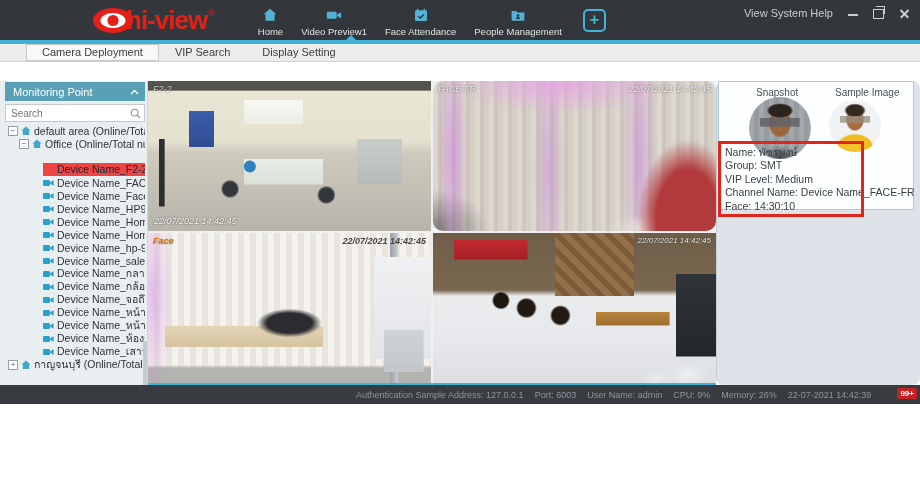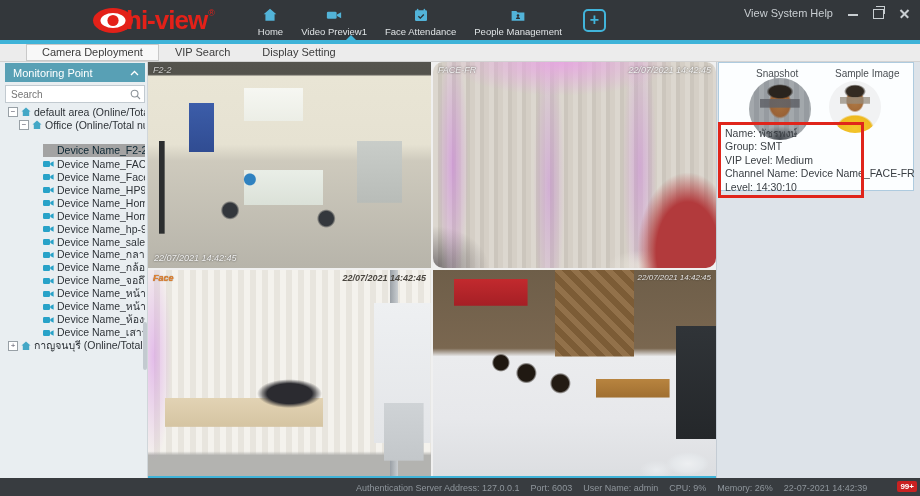--- a/index.html
+++ b/index.html
@@ -31,35 +31,35 @@
   
   .accent{height:4px;background:#3fb3d8;position:relative;}
   .caret{position:absolute;left:346px;top:-5px;width:0;height:0;border-left:5px solid transparent;border-right:5px solid transparent;border-bottom:5px solid #3fb3d8;}
 
   
   .tabbar{height:17px;background:#ececec;display:flex;align-items:stretch;padding-left:26px;border-bottom:1px solid #d2d2d2;}
   .tab{font-size:11px;color:#3c3c3c;padding:2px 16px 0;cursor:pointer;white-space:nowrap;}
   .tab.active{background:#f8f8f8;box-shadow:inset 0 0 0 1px #c9c9c9;}
 
   
-  .content{display:flex;height:416px;}
+  .content{display:flex;height:304px;margin-top:19px;}
 
   
   .sidebar{width:148px;box-sizing:border-box;background:#e9eef1;padding:1px 2px 0 5px;display:flex;flex-direction:column;border-right:1px solid #d0d6da;position:relative;}
   .side-header{height:19px;background:#58a0b5;color:#fff;font-size:11px;display:flex;align-items:center;justify-content:space-between;padding:0 6px 0 8px;cursor:pointer;flex:none;}
   .side-search{height:16px;margin-top:3px;background:#fff;border:1px solid #c2cad0;display:flex;align-items:center;padding:0 3px;flex:none;}
   .side-search input{flex:1;border:none;outline:none;font-size:10px;color:#555;background:transparent;font-family:inherit;min-width:0;}
   .tree{flex:1;margin-top:2px;overflow:hidden;}
   .tree-row{height:13px;display:flex;align-items:center;gap:3px;cursor:pointer;white-space:nowrap;overflow:hidden;}
   .expander{width:8px;height:8px;border:1px solid #98a0a6;background:#fff;font-size:8px;line-height:7px;text-align:center;color:#556;flex:none;}
   .tree-row.device .expander{visibility:hidden;}
   .tree-ico{flex:none;display:flex;}
   .tree-label{font-size:10.5px;color:#2e3338;}
   .tree-row.selected .tree-ico{visibility:hidden;margin-right:-14px;}
-  .tree-row.selected .tree-label{background:#a3a3a3;color:#0d2733;flex:1;padding-left:14px;line-height:13px;}
+  .tree-row.selected .tree-label{background:#ef4444;color:#0d2733;flex:1;padding-left:14px;line-height:13px;}
   .side-scroll{position:absolute;right:0;top:260px;width:4px;height:48px;background:#c3cad0;border-radius:2px;cursor:pointer;}
 
   
   .video-area{width:568px;flex:none;background:#f0f0f0;display:grid;grid-template-columns:1fr 1fr;grid-template-rows:1fr 1fr;gap:2px;border-bottom:2px solid #3fb3d8;box-sizing:border-box;}
   .cam{position:relative;overflow:hidden;cursor:pointer;}
   .ov{position:absolute;font-size:9px;color:#f2f2f2;text-shadow:0 0 2px rgba(0,0,0,.65);white-space:nowrap;font-style:italic;}
   .ov-tl{top:3px;left:5px;}
   .ov-tr{top:3px;right:5px;}
   .ov-bl{bottom:5px;left:6px;}
   .cam1-label{opacity:.75;}
@@ -101,21 +101,21 @@
     radial-gradient(circle 15px at 33% 50%, #201912 0%, #201912 55%, rgba(32,25,18,0) 70%),
     radial-gradient(circle 15px at 45% 55%, #231b13 0%, #231b13 55%, rgba(35,27,19,0) 70%),
     radial-gradient(circle 13px at 24% 45%, #1e1710 0%, #1e1710 55%, rgba(30,23,16,0) 70%),
     linear-gradient(#b8843f,#a06f31) 78% 58%/26% 9% no-repeat,
     linear-gradient(#303438,#24272a) 101% 60%/15% 55% no-repeat,
     linear-gradient(#c22a2e,#a51f25) 10% 5%/26% 13% no-repeat,
     repeating-linear-gradient(45deg,#92714a 0 6px,#7c5c36 6px 12px) 60% 0/28% 42% no-repeat,
     linear-gradient(180deg,#6e5e49 0%,#7a6750 38%,#ebecee 42%,#e7e8eb 72%,#dcdee1 100%);}
 
   
-  .right-panel{flex:1;background:#dde3e9;border-left:1px solid #c4ccd4;position:relative;}
+  .right-panel{flex:1;background:#dde3e9;border-left:1px solid #c4ccd4;position:relative;border-radius:8px;}
   .panel-card{position:absolute;left:1px;top:0;width:196px;height:129px;background:#fcfeff;border:1px solid #aecbdf;box-sizing:border-box;}
   .snap-label{position:absolute;top:5px;left:37px;font-size:10px;color:#4a4f54;}
   .sample-label{position:absolute;top:5px;left:116px;font-size:10px;color:#4a4f54;}
   .avatar{position:absolute;border-radius:50%;overflow:hidden;}
   .avatar-snapshot{left:30px;top:15px;width:62px;height:62px;background:
     linear-gradient(rgba(96,98,104,.85),rgba(96,98,104,.85)) 50% 40%/64% 14% no-repeat,
     radial-gradient(ellipse 18px 10px at 50% 22%, #2a241e 0%, #2a241e 60%, rgba(42,36,30,0) 75%),
     radial-gradient(ellipse 15px 19px at 50% 42%, #a6713f 0%, #9a6236 65%, rgba(154,98,54,0) 78%),
     radial-gradient(ellipse 26px 16px at 50% 97%, #454a50 0%, rgba(69,74,80,0) 75%),
     repeating-linear-gradient(90deg,#a3a8ac 0 5px,#969ba0 5px 10px);}
@@ -489,30 +489,30 @@
       <div class="panel-card">
         <span class="snap-label">Snapshot</span>
         <span class="sample-label">Sample Image</span>
         <div class="avatar avatar-snapshot"></div>
         <div class="avatar avatar-sample"></div>
         <div class="vip-info">
           <div>Name: พัชรพงษ์</div>
           <div>Group: SMT</div>
           <div>VIP Level: Medium</div>
           <div>Channel Name: Device Name_FACE-FR</div>
-          <div>Level: 14:30:10</div>
+          <div>Face: 14:30:10</div>
         </div>
       </div>
       <div class="alert-box"></div>
     </div>
   </div>
 
   <div class="statusbar">
     <div class="status-items">
-      <span>Authentication Server  Address: 127.0.0.1</span>
+      <span>Authentication Sample  Address: 127.0.0.1</span>
       <span>Port: 6003</span>
       <span>User Name: admin</span>
       <span>CPU: 9%</span>
       <span>Memory: 26%</span>
       <span>22-07-2021 14:42:39</span>
     </div>
     <div class="badge">99+</div>
   </div>
 
 </div>

